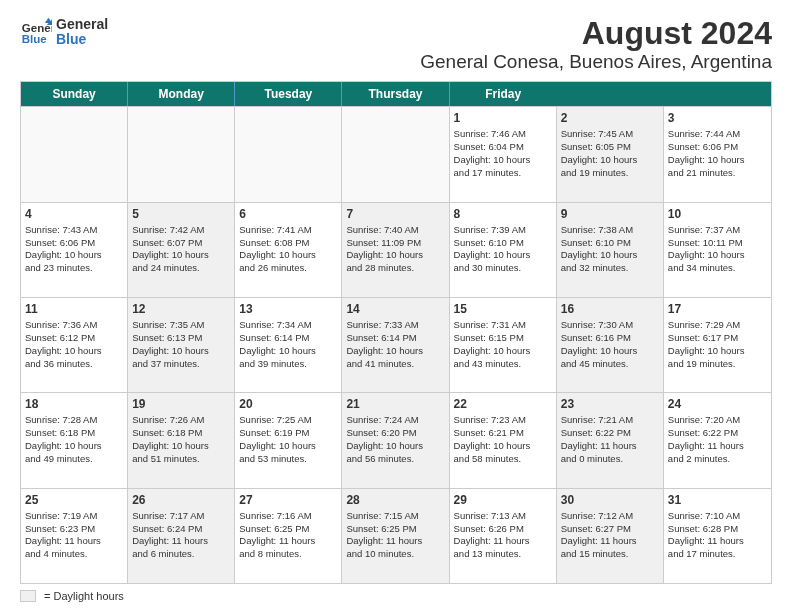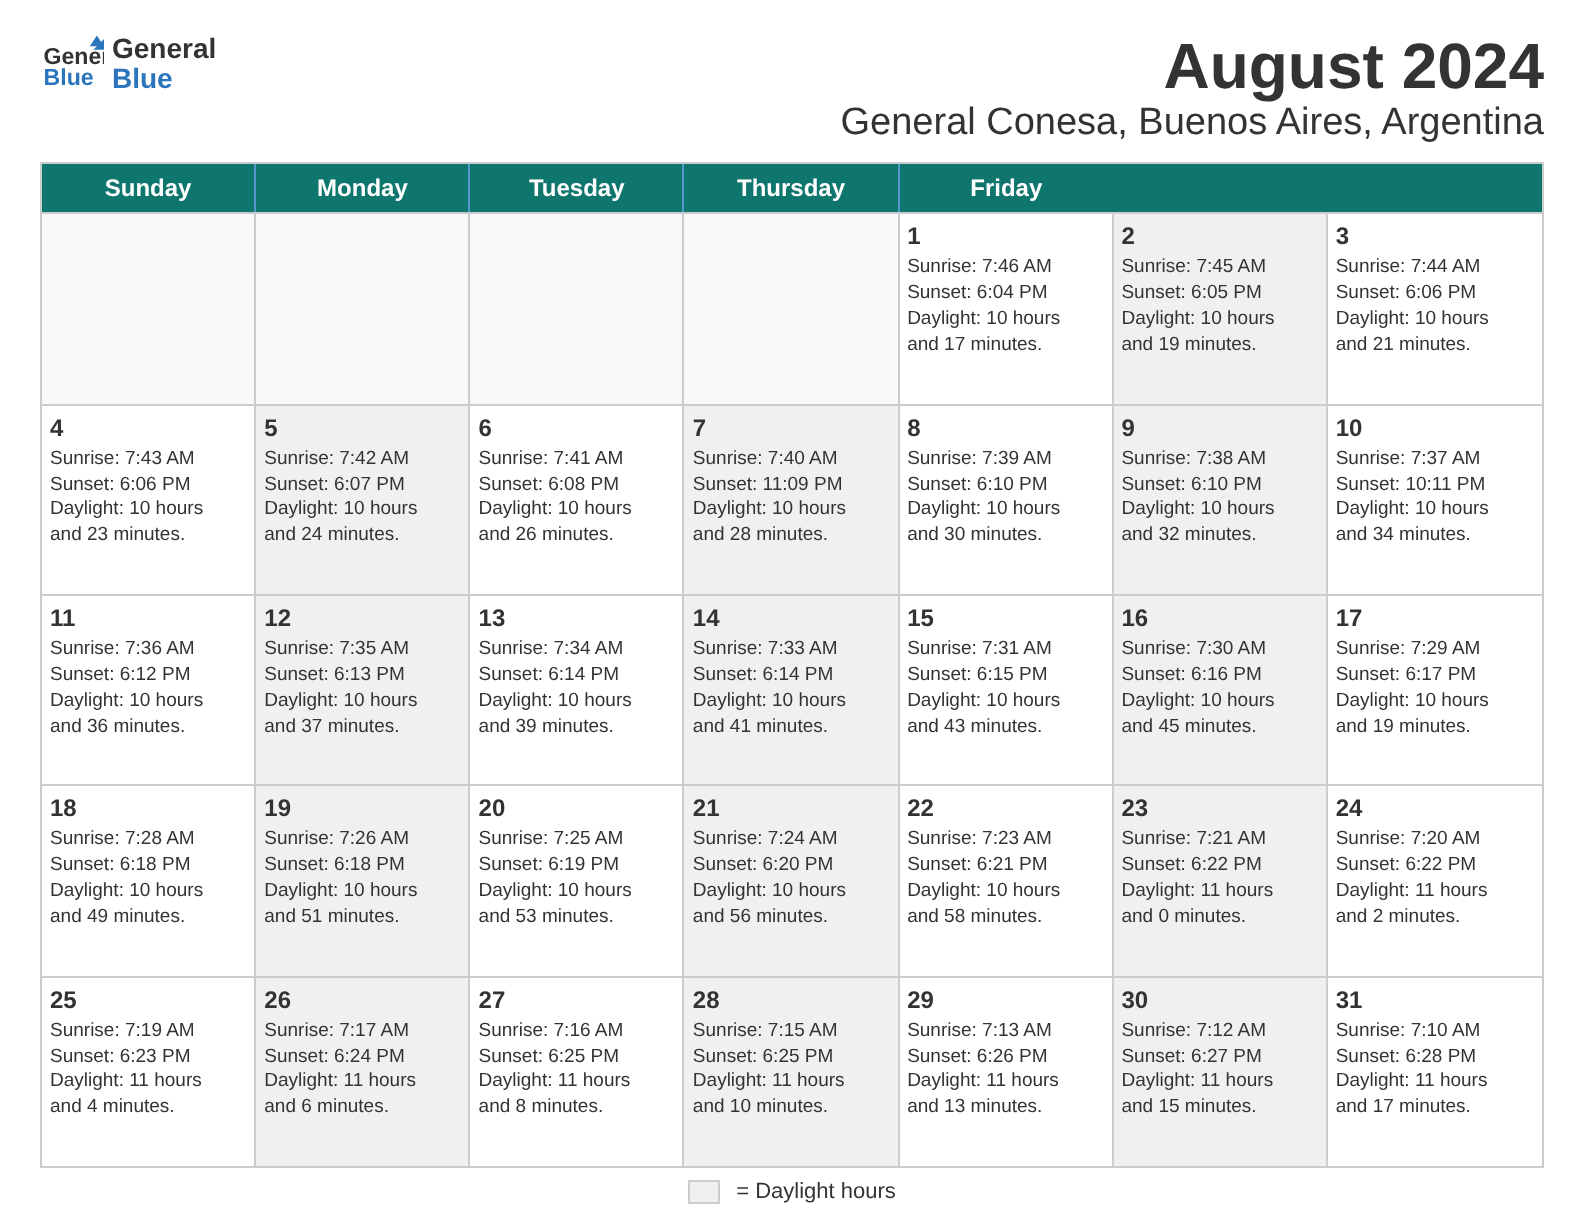--- a/index.html
+++ b/index.html
@@ -94,21 +94,20 @@
       font-weight: bold;
       margin-bottom: 2px;
     }
     .legend {
       display: flex;
       align-items: center;
       gap: 8px;
       margin-top: 6px;
       font-size: 11px;
       color: #333;
-      justify-content: center;
     }
     .legend-box {
       width: 16px;
       height: 12px;
       background: #f0f0f0;
       border: 1px solid #ccc;
     }
   </style>
 </head>
 <body>

